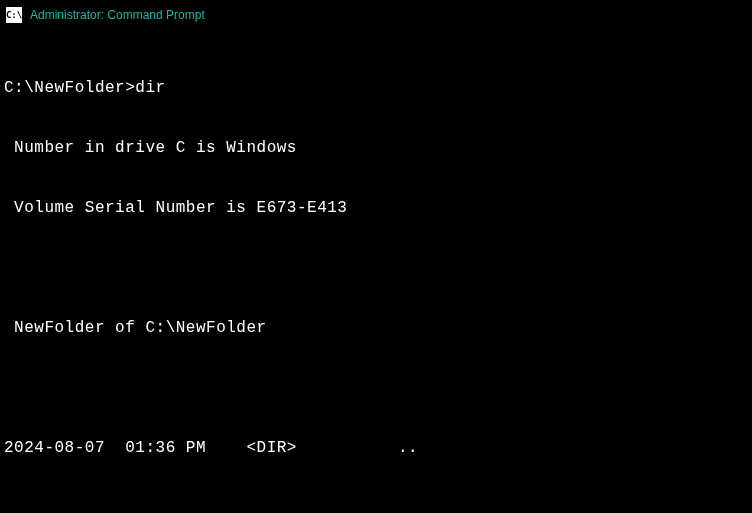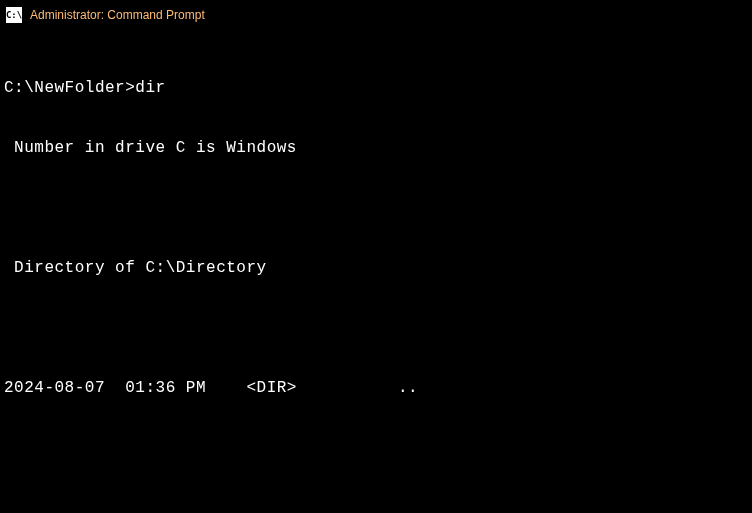--- a/index.html
+++ b/index.html
@@ -28,21 +28,21 @@
       background: #fff;
       display: flex;
       align-items: center;
       justify-content: center;
       font-size: 9px;
       font-family: monospace;
       color: #000;
       font-weight: bold;
     }
     .titlebar-text {
-      color: #fdba74;
+      color: #14b8a6;
       font-family: "Segoe UI", Tahoma, sans-serif;
       font-size: 12px;
     }
     .terminal {
       padding: 8px 4px;
       color: #fff;
       font-size: 16px;
       line-height: 1.25;
       white-space: pre;
       font-family: Consolas, "Courier New", monospace;
@@ -59,22 +59,23 @@
 <body>
 
 <div class="titlebar">
   <div class="titlebar-icon">C:\</div>
   <div class="titlebar-text">Administrator: Command Prompt</div>
 </div>
 
 <div class="terminal">
   <span class="line">C:\NewFolder&gt;dir</span>
   <span class="line"> Number in drive C is Windows</span>
+  <span class="line"> Volume Serial Number is E673-E413</span>
   <div class="blank"></div>
-  <span class="line"> Directory of C:\Directory</span>
+  <span class="line"> NewFolder of C:\NewFolder</span>
   <div class="blank"></div>
   <span class="line">2024-08-07  01:36 PM    &lt;DIR&gt;          ..</span>
   
   
   
   
   
   
   
   

